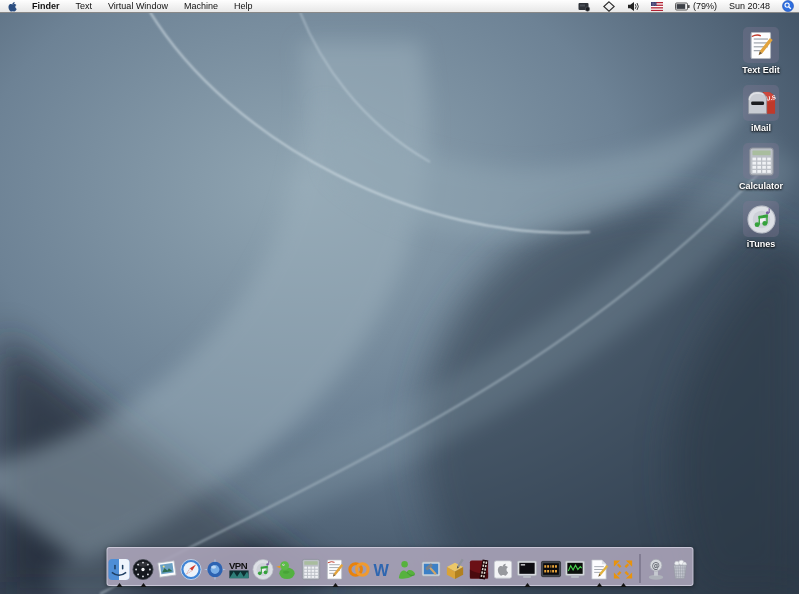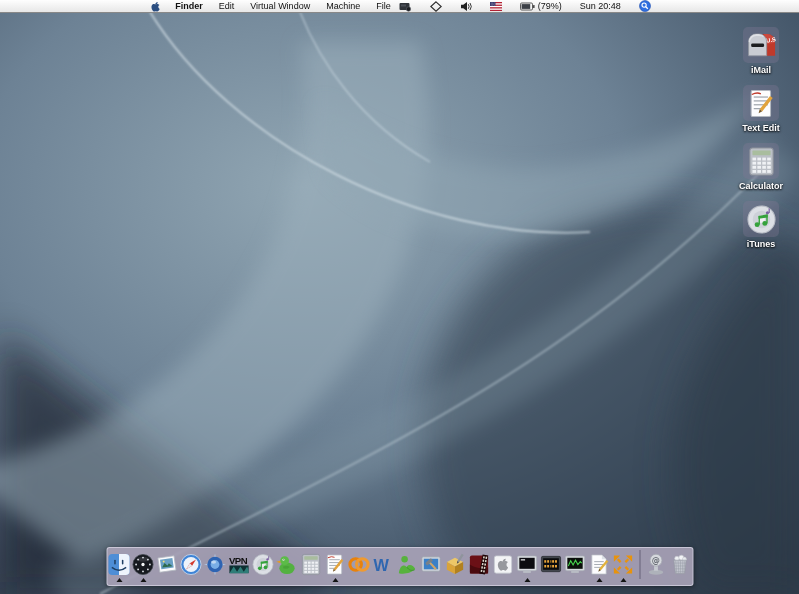--- a/index.html
+++ b/index.html
@@ -1,36 +1,36 @@
 <!DOCTYPE html>
 <html><head>
 <meta charset="utf-8">
 <style>
   html,body{margin:0;padding:0;background:#222;}
   .screen{position:relative;width:799px;height:594px;overflow:hidden;background:#3a4756;font-family:"Liberation Sans",sans-serif;}
   
-  .menubar{position:absolute;top:0;left:0;right:0;height:12px;background:linear-gradient(#fefefe,#e7e7e7);border-bottom:1px solid #888;display:flex;align-items:center;justify-content:center;padding:0 5px;z-index:9;font-size:9px;color:#111;}
+  .menubar{position:absolute;top:0;left:0;right:0;height:12px;background:linear-gradient(#fefefe,#e7e7e7);border-bottom:1px solid #888;display:flex;align-items:center;justify-content:space-between;padding:0 5px;z-index:9;font-size:9px;color:#111;}
   .mb-left{display:flex;align-items:center;}
   .apple{display:flex;align-items:center;padding:0 6px 0 3px;}
   .mb-item{padding:0 8px;white-space:nowrap;line-height:12px;}
   .mb-item.bold{font-weight:bold;}
-  .mb-right{display:flex;align-items:center;gap:18px;}
+  .mb-right{display:flex;align-items:center;gap:12px;}
   .mb-right span{display:flex;align-items:center;}
   .batt{gap:3px;}
   .btxt,.clock{font-size:9px;color:#111;white-space:nowrap;}
   
   .wallpaper{position:absolute;top:12px;left:0;width:799px;height:582px;display:block;}
   
   .desk-icons{position:absolute;top:27px;right:2px;width:72px;display:flex;flex-direction:column;gap:10px;align-items:center;z-index:3;}
   .desk-item{display:flex;flex-direction:column;align-items:center;width:72px;cursor:default;}
   .desk-tile{width:36px;height:36px;border-radius:5px;background:rgba(128,120,150,0.35);display:flex;align-items:center;justify-content:center;}
   .desk-tile svg{width:31px;height:31px;}
   .desk-label{margin-top:2px;font-size:9px;font-weight:bold;color:#fff;text-shadow:0 1px 2px rgba(0,0,0,0.9),0 0 3px rgba(0,0,0,0.6);white-space:nowrap;}
   
-  .dock{position:absolute;left:50%;transform:translateX(-50%);bottom:8px;height:33px;display:flex;align-items:flex-start;padding:2px 0;background:rgba(170,163,184,0.9);border:1px solid rgba(225,221,235,0.65);border-radius:3px;box-shadow:0 1px 4px rgba(0,0,0,0.4);z-index:4;}
+  .dock{position:absolute;left:50%;transform:translateX(-50%);bottom:8px;height:33px;display:flex;align-items:flex-end;padding:2px 0;background:rgba(170,163,184,0.9);border:1px solid rgba(225,221,235,0.65);border-radius:3px;box-shadow:0 1px 4px rgba(0,0,0,0.4);z-index:4;}
   .dock-item{position:relative;width:24px;height:28px;display:flex;align-items:center;justify-content:center;}
   .dock-item svg{width:23px;height:23px;}
   .dock-sep{width:1px;height:29px;background:rgba(85,80,105,0.75);margin:0 4px;}
   .indicator{position:absolute;bottom:-4px;left:50%;transform:translateX(-50%);width:0;height:0;border-left:3px solid transparent;border-right:3px solid transparent;border-bottom:4px solid #141414;}
 </style>
 </head>
 <body>
 
 <div class="screen">
 
@@ -69,24 +69,24 @@
       <span class="apple">
           <svg width="10" height="11" viewBox="0 0 24 26">
             <g fill="#2a4d80">
               <path d="M14.5 7c1-1.2 1.7-2.9 1.5-4.6-1.5.1-3.2 1-4.2 2.2-.9 1-1.8 2.8-1.5 4.4 1.6.2 3.2-.8 4.2-2z"></path>
               <path d="M17.5 13.8c0-3 2.5-4.4 2.6-4.5-1.4-2.1-3.6-2.4-4.4-2.4-1.9-.2-3.6 1.1-4.6 1.1-1 0-2.4-1.1-4-1-2 0-3.9 1.2-5 3-2.1 3.7-.5 9.1 1.5 12.1 1 1.4 2.2 3 3.8 3 1.5-.1 2.1-1 3.9-1s2.4 1 4 1 2.7-1.5 3.7-2.9c1.2-1.7 1.6-3.3 1.7-3.4-.1-.1-3.2-1.3-3.2-5z"></path>
             </g>
           </svg>
         </span>
 
     <span class="mb-item bold">Finder</span>
-        <span class="mb-item">Edit</span>
+        <span class="mb-item">Text</span>
         <span class="mb-item">Virtual Window</span>
         <span class="mb-item">Machine</span>
-        <span class="mb-item">File</span>
+        <span class="mb-item">Help</span>
       </div>
     <div class="mb-right">
       <span>
           <svg width="13" height="11" viewBox="0 0 13 11">
             <rect x="0.5" y="2" width="10" height="7" rx="1" fill="#2e3238"></rect>
             <rect x="2" y="3.5" width="5" height="2" fill="#4a4f57"></rect>
             <circle cx="9.5" cy="8" r="2.2" fill="#1a1c20" stroke="#5a5e66" stroke-width="0.6"></circle>
           </svg>
         </span>
       <span>
@@ -138,48 +138,48 @@
             <line x1="6.7" y1="6.7" x2="8.8" y2="8.8" stroke="#fff" stroke-width="1.3"></line>
           </svg>
         </span>
     </div>
   </div>
 
   <div class="desk-icons" id="desk-icons">
       <div class="desk-item">
         <div class="desk-tile">
           <svg viewBox="0 0 24 24">
+            <rect x="4" y="2" width="15" height="20" rx="1" fill="#fdfdfe" stroke="#b3b8c0" stroke-width="0.8"></rect>
+            <g stroke="#9aa0a8" stroke-width="0.9">
+              <line x1="6" y1="7" x2="17" y2="7"></line>
+              <line x1="6" y1="10" x2="17" y2="10"></line>
+              <line x1="6" y1="13" x2="17" y2="13"></line>
+              <line x1="6" y1="16" x2="13" y2="16"></line>
+            </g>
+            <path d="M4.5 5 q4 -2 7 -0.5" stroke="#c0392b" stroke-width="1" fill="none"></path>
+            <g transform="rotate(38 14 14)">
+              <rect x="12.8" y="5" width="2.6" height="13" fill="#e2a33c"></rect>
+              <path d="M12.8 18 h2.6 l-1.3 3 z" fill="#7a5b2b"></path>
+            </g>
+          </svg>
+        </div>
+        <div class="desk-label">Text Edit</div>
+      </div>
+      <div class="desk-item">
+        <div class="desk-tile">
+          <svg viewBox="0 0 24 24">
             <path d="M13 3 h3.5 a6 6 0 0 1 6 6 v11 h-9.5 z" fill="#c0392b"></path>
             <path d="M14 3 h2 a6 6 0 0 1 6 6 v1 l-8 1 z" fill="#d5544a" opacity="0.6"></path>
             <text x="15.6" y="9.6" font-family="Liberation Sans,sans-serif" font-size="4.5" font-weight="bold" fill="#fff" transform="rotate(-10 17 8)">U.S</text>
             <path d="M2 9 a6 6 0 0 1 6 -6 h2 a6 6 0 0 1 6 6 v11 h-14 z" fill="#c9ccd3" stroke="#8f939c" stroke-width="0.6"></path>
             <rect x="4" y="10.5" width="10" height="2.6" rx="1" fill="#1c1d20"></rect>
             <path d="M2 9 a6 6 0 0 1 6 -6 h2 a6 6 0 0 1 3.5 1.2 l0 1.5 a6 6 0 0 0 -3.5 -1 h-2 a5 5 0 0 0 -5 5 z" fill="#e8eaee" opacity="0.7"></path>
           </svg>
         </div>
         <div class="desk-label">iMail</div>
-      </div>
-      <div class="desk-item">
-        <div class="desk-tile">
-          <svg viewBox="0 0 24 24">
-            <rect x="4" y="2" width="15" height="20" rx="1" fill="#fdfdfe" stroke="#b3b8c0" stroke-width="0.8"></rect>
-            <g stroke="#9aa0a8" stroke-width="0.9">
-              <line x1="6" y1="7" x2="17" y2="7"></line>
-              <line x1="6" y1="10" x2="17" y2="10"></line>
-              <line x1="6" y1="13" x2="17" y2="13"></line>
-              <line x1="6" y1="16" x2="13" y2="16"></line>
-            </g>
-            <path d="M4.5 5 q4 -2 7 -0.5" stroke="#c0392b" stroke-width="1" fill="none"></path>
-            <g transform="rotate(38 14 14)">
-              <rect x="12.8" y="5" width="2.6" height="13" fill="#e2a33c"></rect>
-              <path d="M12.8 18 h2.6 l-1.3 3 z" fill="#7a5b2b"></path>
-            </g>
-          </svg>
-        </div>
-        <div class="desk-label">Text Edit</div>
       </div>
       <div class="desk-item">
         <div class="desk-tile">
           <svg viewBox="0 0 24 24">
             <rect x="3" y="1.5" width="18" height="21" rx="2" fill="#bcc0c7" stroke="#8d919b" stroke-width="0.8"></rect>
             <rect x="5" y="3.5" width="14" height="3.6" rx="0.5" fill="#a9bd9e"></rect>
             <g fill="#eff1f4">
               <rect x="5" y="9" width="2.8" height="2.2"></rect>
               <rect x="8.8" y="9" width="2.8" height="2.2"></rect>
               <rect x="12.6" y="9" width="2.8" height="2.2"></rect>

